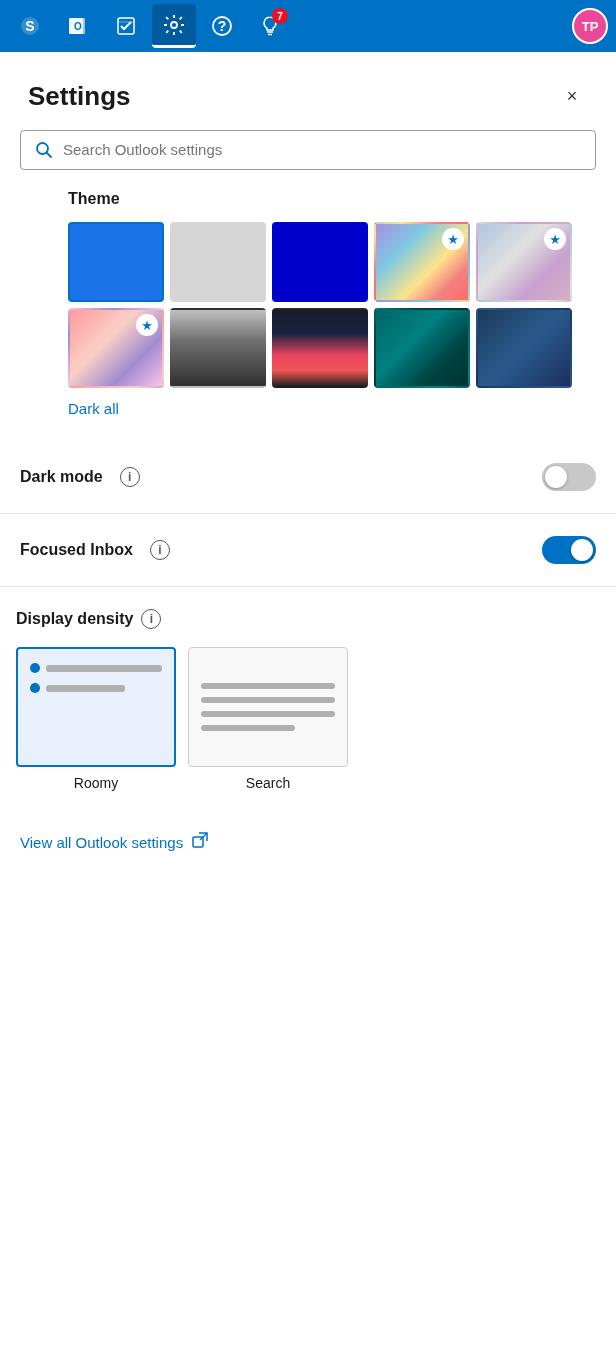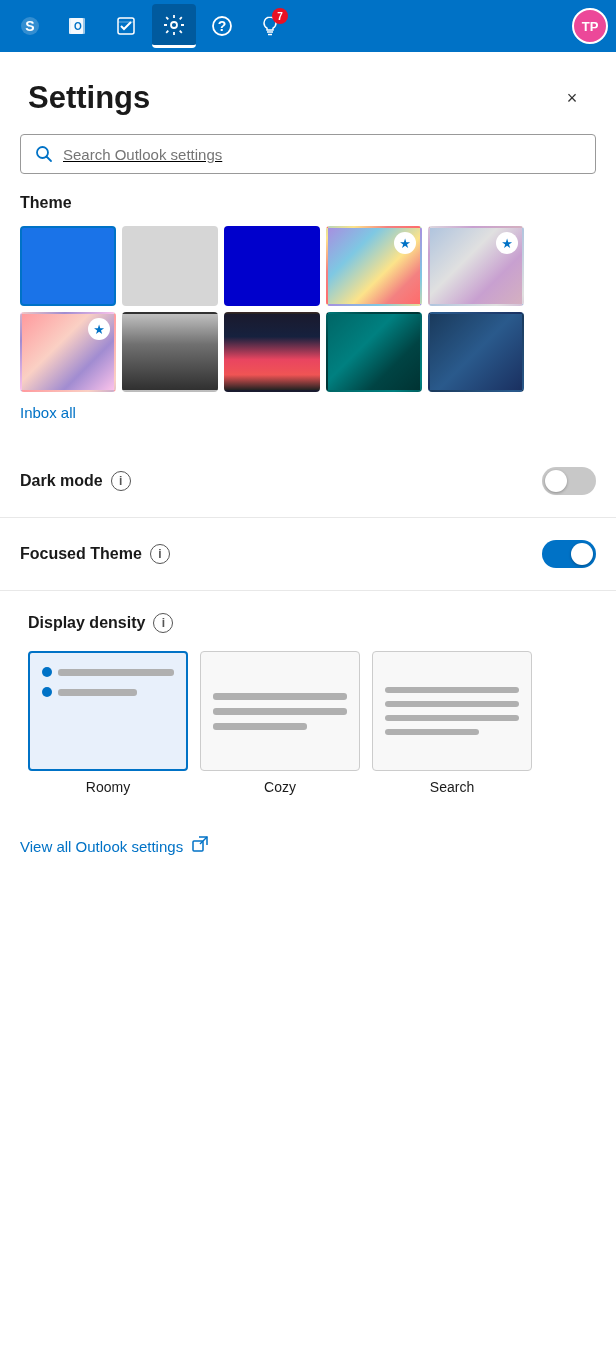--- a/index.html
+++ b/index.html
@@ -76,21 +76,21 @@
       position: relative;
     }
 
     .settings-header {
       display: flex;
       align-items: center;
       justify-content: space-between;
       padding: 28px 28px 18px 28px;
     }
     .settings-title {
-      font-size: 31px;
+      font-size: 26px;
       font-weight: 600;
       color: #1a1a1a;
     }
     .close-btn {
       width: 32px;
       height: 32px;
       background: none;
       border: none;
       cursor: pointer;
       display: flex;
@@ -98,46 +98,46 @@
       justify-content: center;
       font-size: 18px;
       color: #333;
       border-radius: 4px;
     }
 
     
     .search-box {
       margin: 0 20px 20px 20px;
       display: flex;
-      align-items: center;
+      align-items: flex-start;
       border: 1.5px solid #999;
       border-radius: 4px;
       padding: 10px 14px;
       background: white;
-      text-decoration: underline;
     }
     .search-box input {
       border: none;
       outline: none;
       font-size: 15px;
       color: #555;
       flex: 1;
       background: transparent;
     }
     .search-icon-wrap {
       color: #0072c6;
       font-size: 17px;
       margin-right: 10px;
       display: flex;
       align-items: center;
     }
 
     
     .section {
       padding: 0 20px;
+      margin-left: 48px;
     }
     .section-label {
       font-size: 16px;
       font-weight: 600;
       color: #1a1a1a;
       margin-bottom: 14px;
     }
 
     
     .theme-grid {
@@ -216,21 +216,21 @@
       align-items: center;
       padding: 22px 20px;
       border-bottom: 1px solid #e8e8e8;
     }
     .setting-row-label {
       font-size: 16px;
       font-weight: 600;
       color: #1a1a1a;
       display: flex;
       align-items: center;
-      gap: 8px;
+      gap: 17px;
       flex: 1;
     }
     .info-icon {
       width: 20px;
       height: 20px;
       border-radius: 50%;
       border: 1.5px solid #555;
       display: inline-flex;
       align-items: center;
       justify-content: center;
@@ -266,21 +266,21 @@
       background: white;
       transition: left 0.2s;
       box-shadow: 0 1px 3px rgba(0,0,0,0.3);
     }
     .toggle-track.on .toggle-thumb {
       left: 29px;
     }
 
     
     .density-section {
-      padding: 22px 20px 16px 28px;
+      padding: 22px 20px 16px 16px;
     }
     .density-label {
       font-size: 16px;
       font-weight: 600;
       color: #1a1a1a;
       display: flex;
       align-items: center;
       gap: 8px;
       margin-bottom: 18px;
     }
@@ -448,38 +448,38 @@
       </div>
 
       <div class="theme-swatch theme-fantasy">
         <span class="star-badge">★</span>
       </div>
       <div class="theme-swatch theme-mountain"></div>
       <div class="theme-swatch theme-sunset"></div>
       <div class="theme-swatch theme-circuit"></div>
       <div class="theme-swatch theme-denim"></div>
     </div>
-    <a class="view-all-link">Inbox all</a>
+    <a class="view-all-link">Dark all</a>
   </div>
 
   <div class="setting-row">
     <div class="setting-row-label">
       <span>Dark mode</span>
       <span class="info-icon">i</span>
     </div>
     <div class="toggle">
       <div class="toggle-track">
         <div class="toggle-thumb"></div>
       </div>
     </div>
   </div>
 
   <div class="setting-row">
     <div class="setting-row-label">
-      <span>Focused Theme</span>
+      <span>Focused Inbox</span>
       <span class="info-icon">i</span>
     </div>
     <div class="toggle">
       <div class="toggle-track on">
         <div class="toggle-thumb"></div>
       </div>
     </div>
   </div>
 
   <div class="density-section">
@@ -496,28 +496,20 @@
             <div class="density-line"></div>
           </div>
           <div class="density-card-row">
             <div class="density-dot"></div>
             <div class="density-line short"></div>
           </div>
         </div>
         <span class="density-name">Roomy</span>
       </div>
 
-      <div class="density-option">
-        <div class="density-card cozy-card">
-          <div class="cozy-line"></div>
-          <div class="cozy-line"></div>
-          <div class="cozy-line" style="width:70%"></div>
-        </div>
-        <span class="density-name">Cozy</span>
-      </div>
 
       <div class="density-option">
         <div class="density-card compact-card">
           <div class="compact-line"></div>
           <div class="compact-line"></div>
           <div class="compact-line"></div>
           <div class="compact-line" style="width:70%"></div>
         </div>
         <span class="density-name">Search</span>
       </div>

